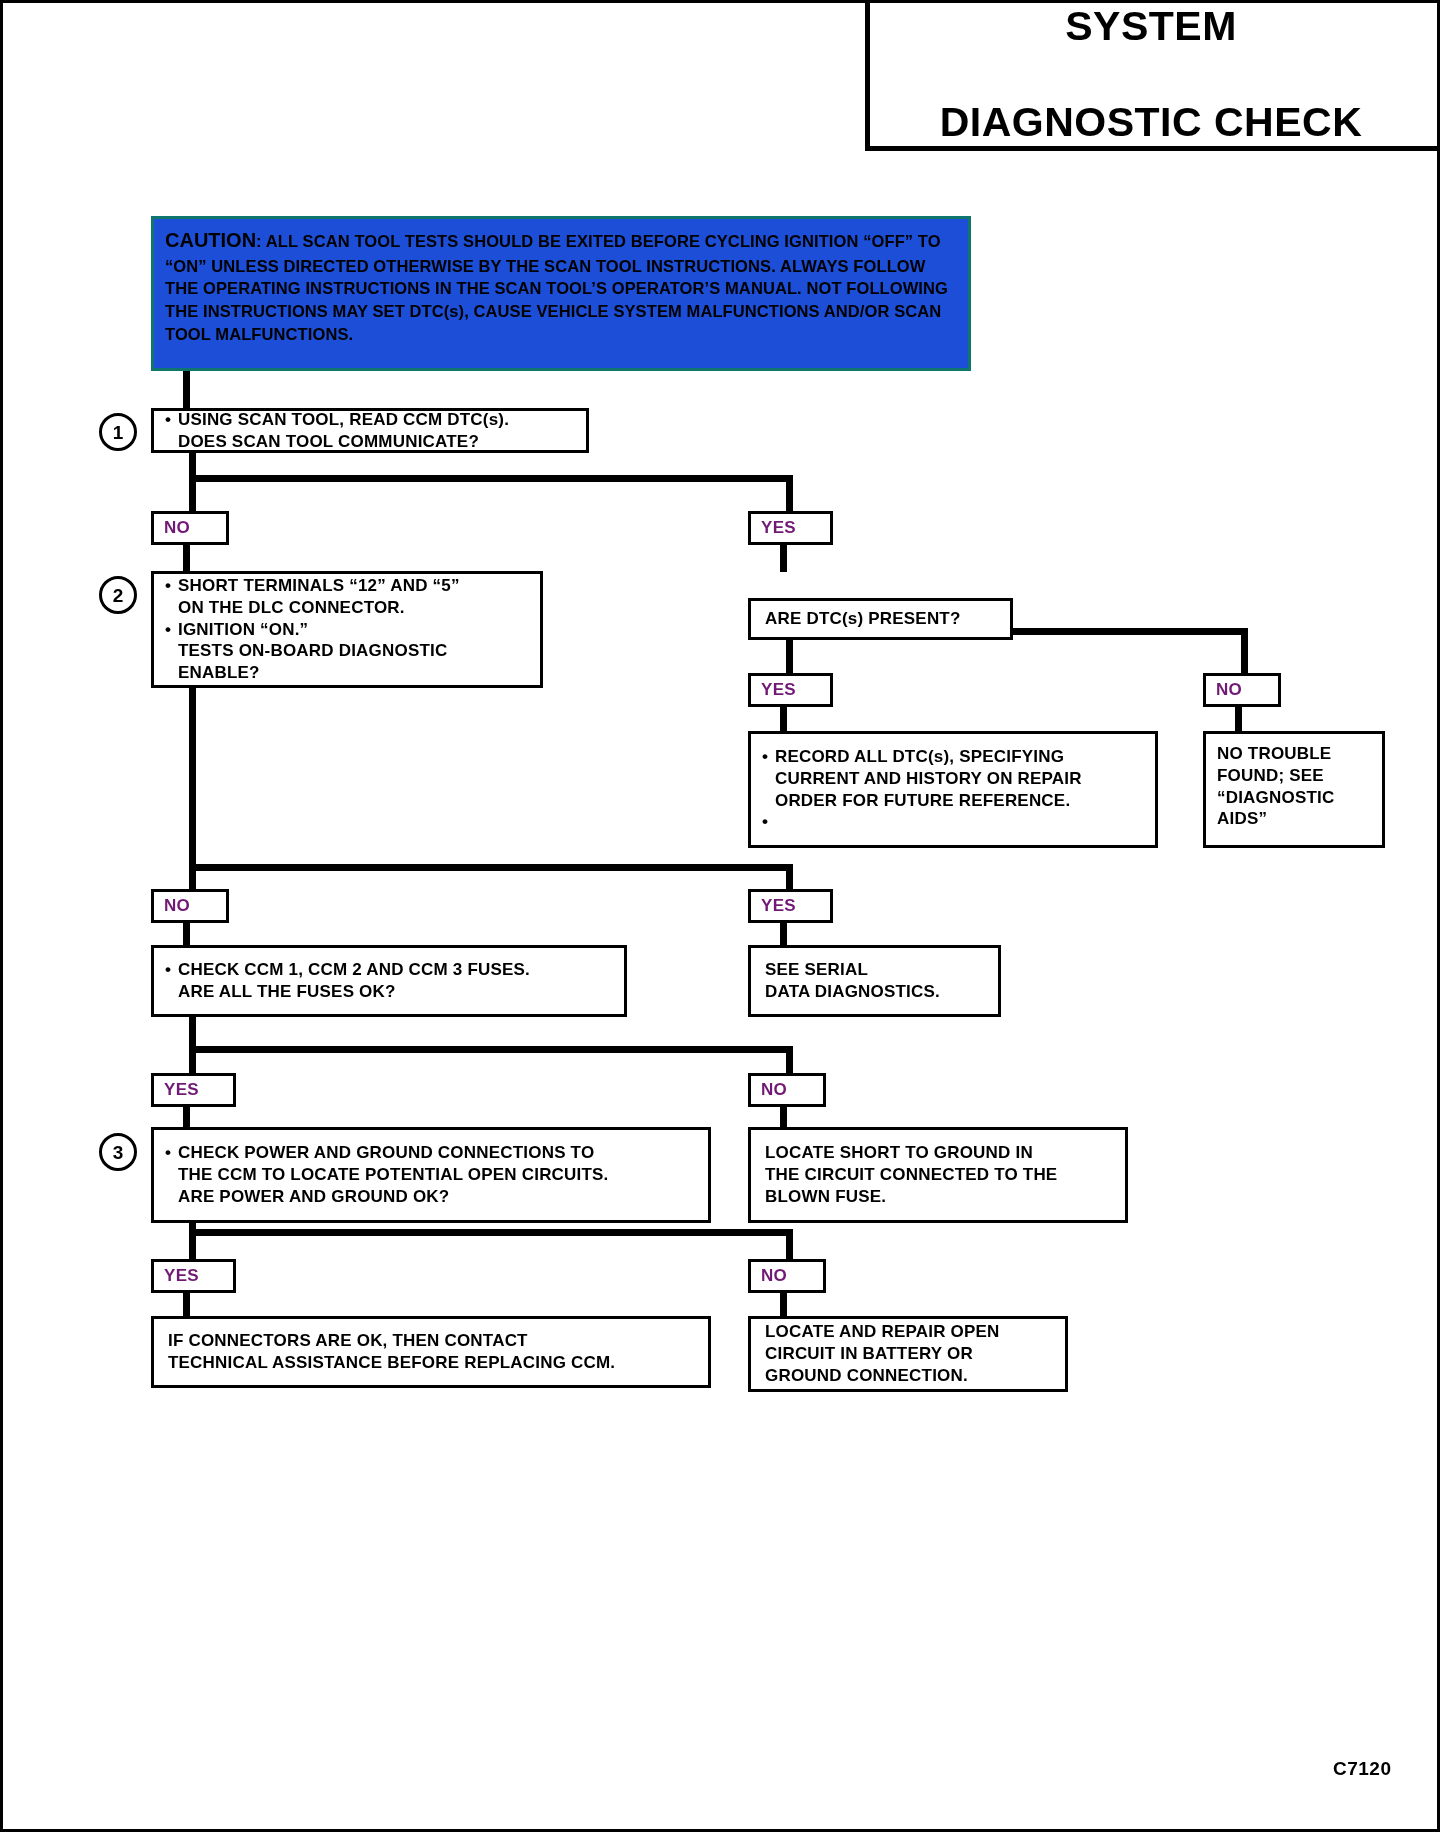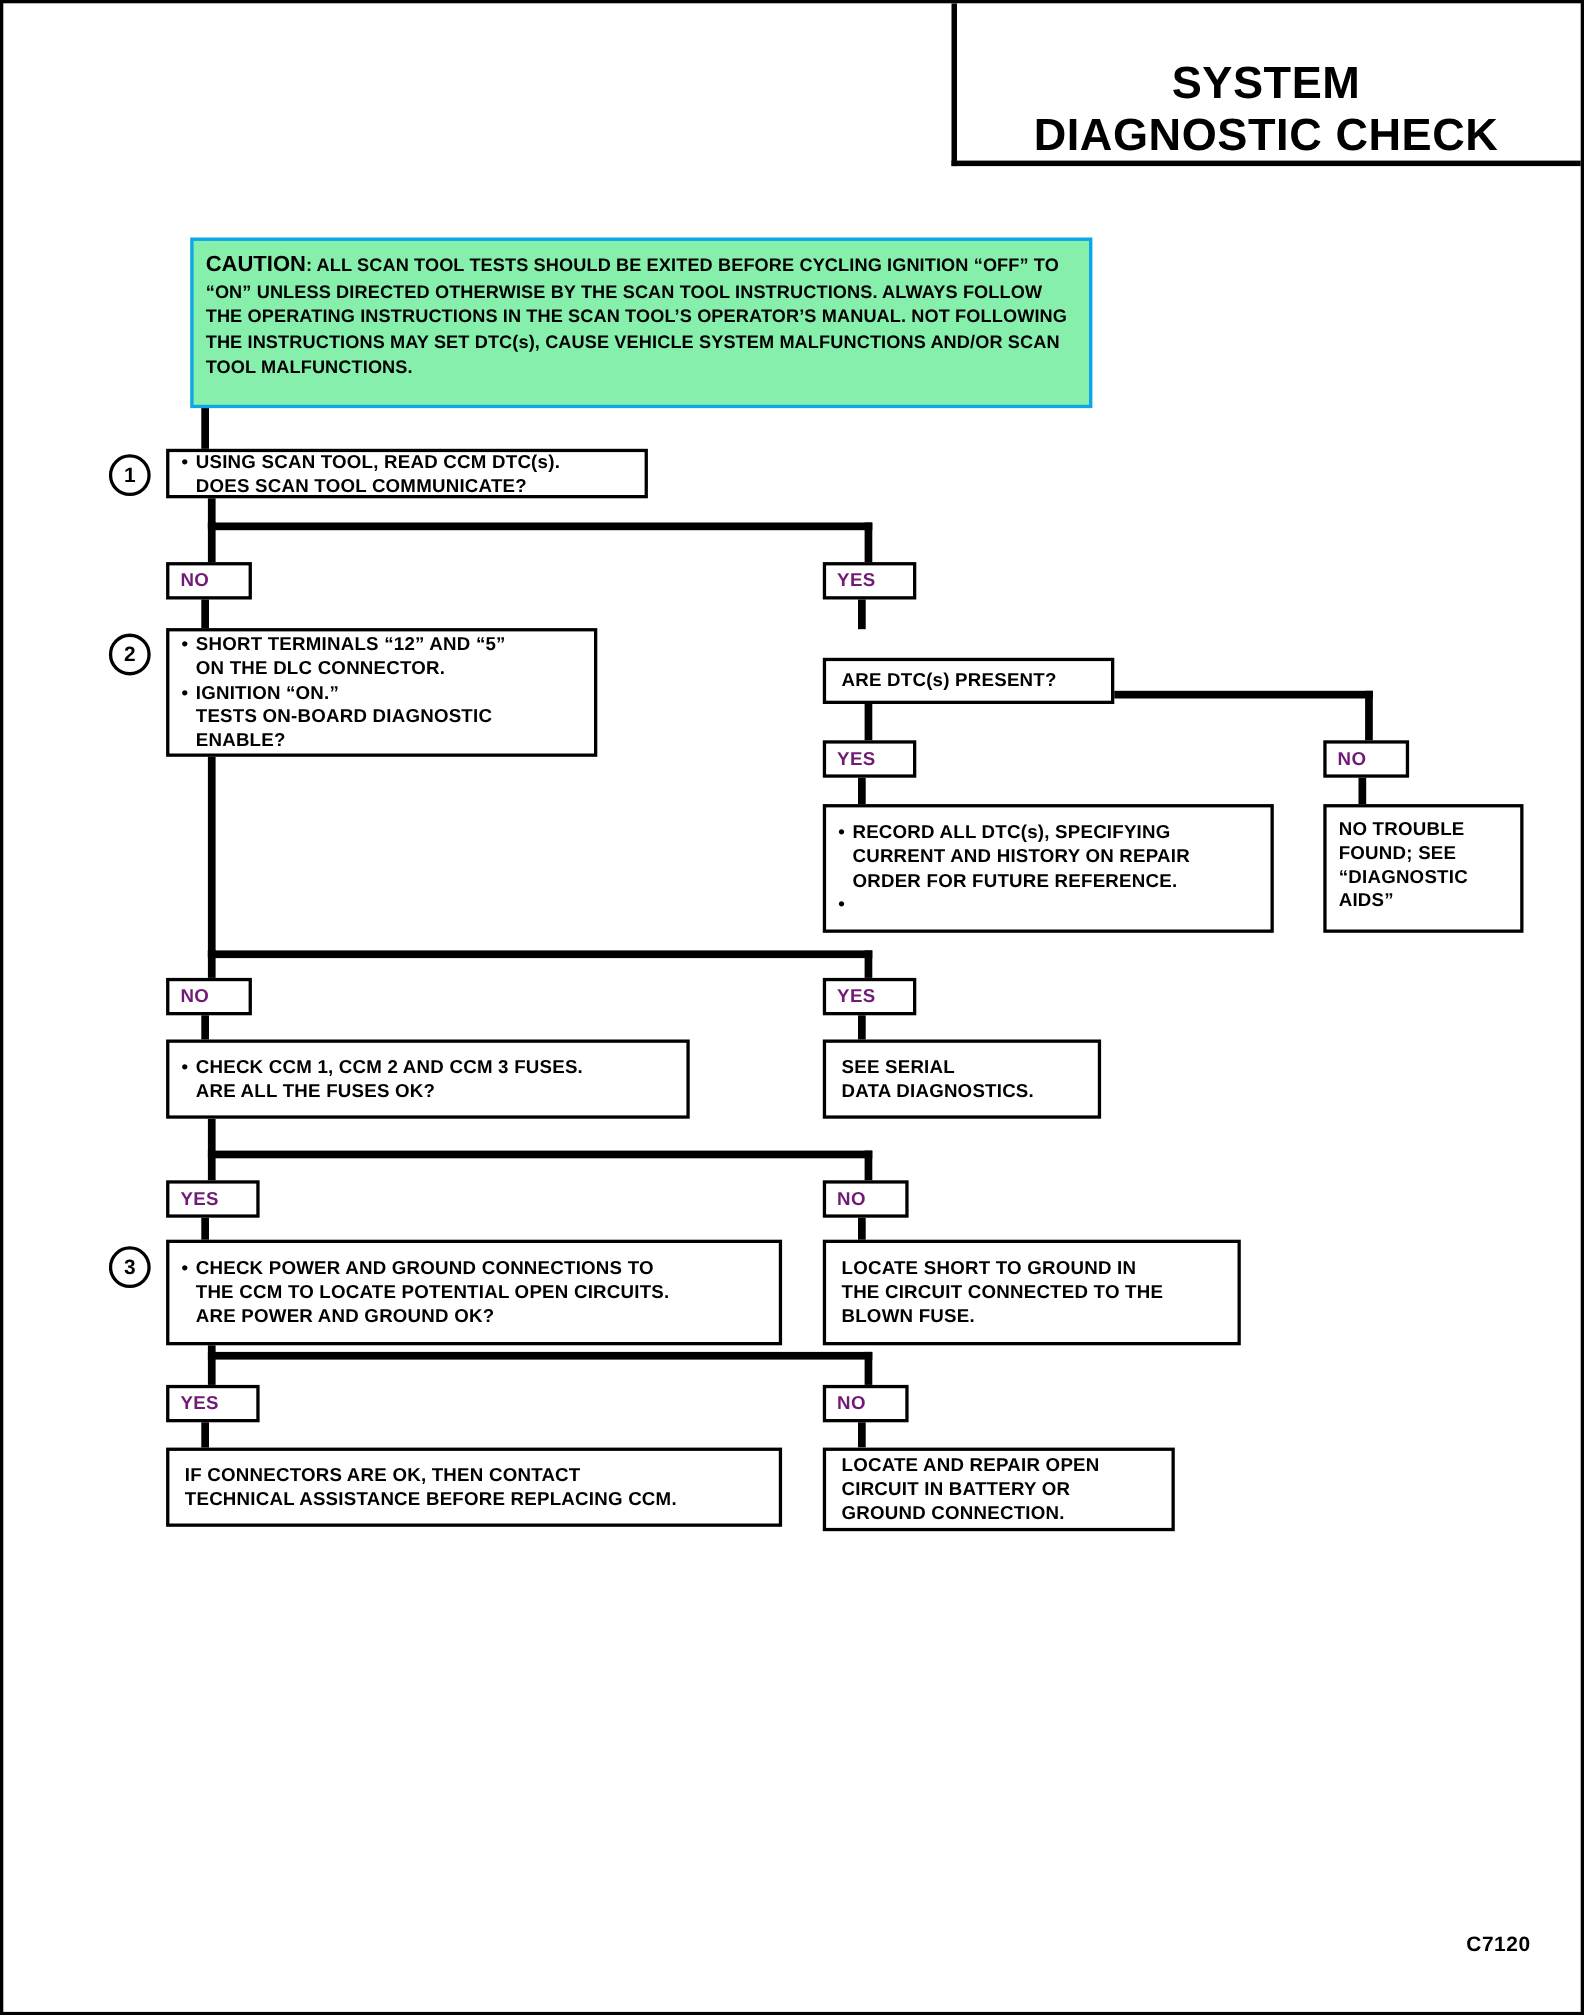--- a/index.html
+++ b/index.html
@@ -26,21 +26,21 @@
     left: 862px;
     top: 0px;
     width: 575px;
     height: 148px;
     border-left: 5px solid #000;
     border-bottom: 5px solid #000;
     box-sizing: border-box;
     display: flex;
     flex-direction: column;
     align-items: center;
-    justify-content: flex-end;
+    justify-content: space-between;
     padding-right: 8px;
   }
   .title-line {
     font-size: 41px;
     font-weight: bold;
     letter-spacing: 0.5px;
     line-height: 1.15;
     color: #000;
     white-space: nowrap;
   }
@@ -75,25 +75,24 @@
     font-size: 17px;
     line-height: 1.28;
     font-weight: bold;
     margin-right: 7px;
     color: #000;
   }
 
   
   .caution-box {
     position: absolute;
-    border: 3px solid #0ea5e9;
-    background: #86efac;
+    border: 3px solid #0f766e;
+    background: #1d4ed8;
     box-sizing: border-box;
     z-index: 3;
-    margin-left: 22px;
   }
   .caution-text {
     font-size: 16.5px;
     font-weight: bold;
     line-height: 1.38;
     letter-spacing: 0.1px;
     color: #000;
     padding: 8px 11px 7px 11px;
   }
   .caution-word {

